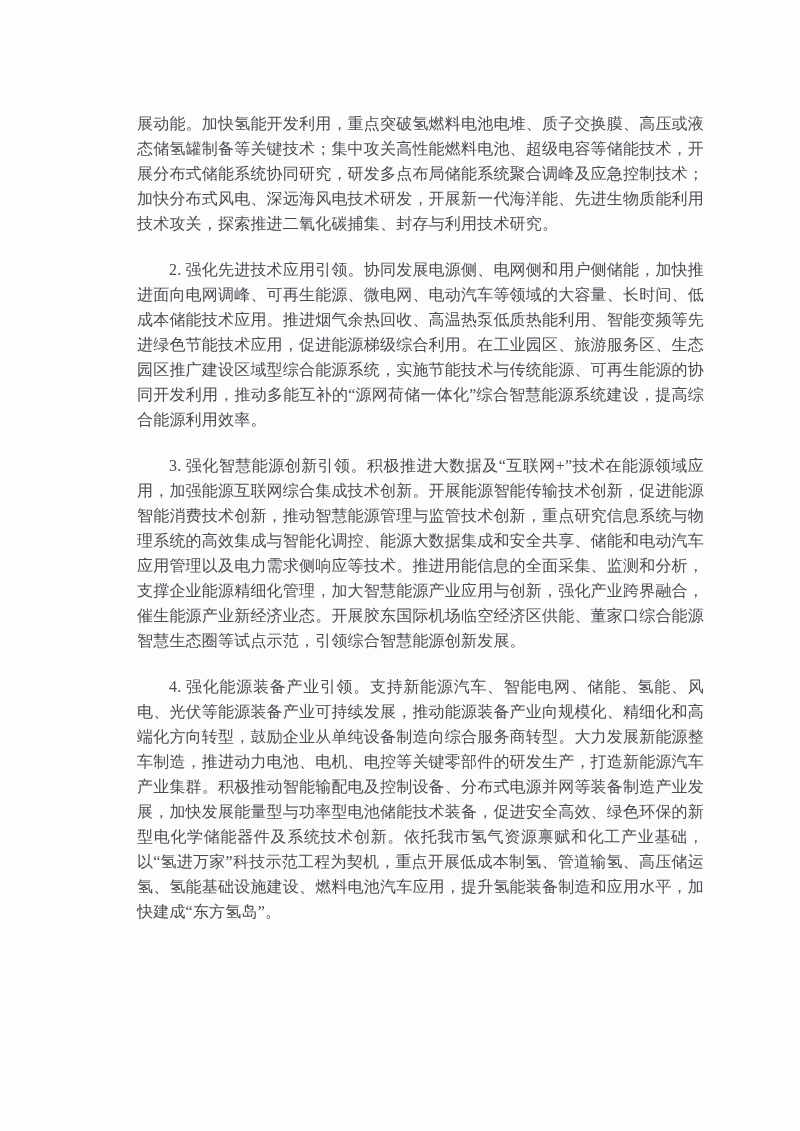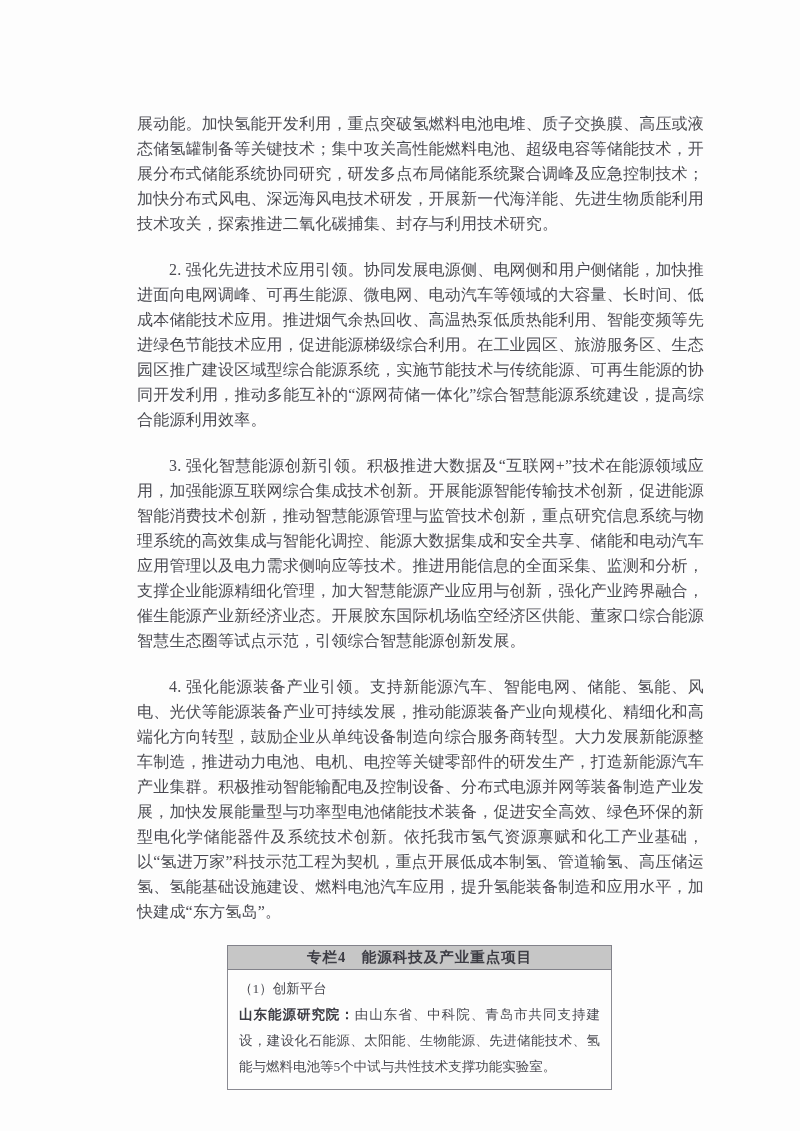--- a/index.html
+++ b/index.html
@@ -85,22 +85,15 @@
   <div class="text-col">
 
     <p class="para">展动能。加快氢能开发利用，重点突破氢燃料电池电堆、质子交换膜、高压或液态储氢罐制备等关键技术；集中攻关高性能燃料电池、超级电容等储能技术，开展分布式储能系统协同研究，研发多点布局储能系统聚合调峰及应急控制技术；加快分布式风电、深远海风电技术研发，开展新一代海洋能、先进生物质能利用技术攻关，探索推进二氧化碳捕集、封存与利用技术研究。</p>
 
     <p class="para indent">2. 强化先进技术应用引领。协同发展电源侧、电网侧和用户侧储能，加快推进面向电网调峰、可再生能源、微电网、电动汽车等领域的大容量、长时间、低成本储能技术应用。推进烟气余热回收、高温热泵低质热能利用、智能变频等先进绿色节能技术应用，促进能源梯级综合利用。在工业园区、旅游服务区、生态园区推广建设区域型综合能源系统，实施节能技术与传统能源、可再生能源的协同开发利用，推动多能互补的“源网荷储一体化”综合智慧能源系统建设，提高综合能源利用效率。</p>
 
     <p class="para indent">3. 强化智慧能源创新引领。积极推进大数据及“互联网+”技术在能源领域应用，加强能源互联网综合集成技术创新。开展能源智能传输技术创新，促进能源智能消费技术创新，推动智慧能源管理与监管技术创新，重点研究信息系统与物理系统的高效集成与智能化调控、能源大数据集成和安全共享、储能和电动汽车应用管理以及电力需求侧响应等技术。推进用能信息的全面采集、监测和分析，支撑企业能源精细化管理，加大智慧能源产业应用与创新，强化产业跨界融合，催生能源产业新经济业态。开展胶东国际机场临空经济区供能、董家口综合能源智慧生态圈等试点示范，引领综合智慧能源创新发展。</p>
 
     <p class="para indent">4. 强化能源装备产业引领。支持新能源汽车、智能电网、储能、氢能、风电、光伏等能源装备产业可持续发展，推动能源装备产业向规模化、精细化和高端化方向转型，鼓励企业从单纯设备制造向综合服务商转型。大力发展新能源整车制造，推进动力电池、电机、电控等关键零部件的研发生产，打造新能源汽车产业集群。积极推动智能输配电及控制设备、分布式电源并网等装备制造产业发展，加快发展能量型与功率型电池储能技术装备，促进安全高效、绿色环保的新型电化学储能器件及系统技术创新。依托我市氢气资源禀赋和化工产业基础，以“氢进万家”科技示范工程为契机，重点开展低成本制氢、管道输氢、高压储运氢、氢能基础设施建设、燃料电池汽车应用，提升氢能装备制造和应用水平，加快建成“东方氢岛”。</p>
 
-    <div class="callout">
-      <div class="callout-header">专栏4　能源科技及产业重点项目</div>
-      <div class="callout-body">
-        <p class="callout-item-heading">（1）创新平台</p>
-        <p class="callout-entry"><strong>山东能源研究院：</strong><span>由山东省、中科院、青岛市共同支持建设，建设化石能源、太阳能、生物能源、先进储能技术、氢能与燃料电池等5个中试与共性技术支撑功能实验室。</span></p>
-      </div>
-    </div>
 
   </div>
 </div>
 
 </body></html>

